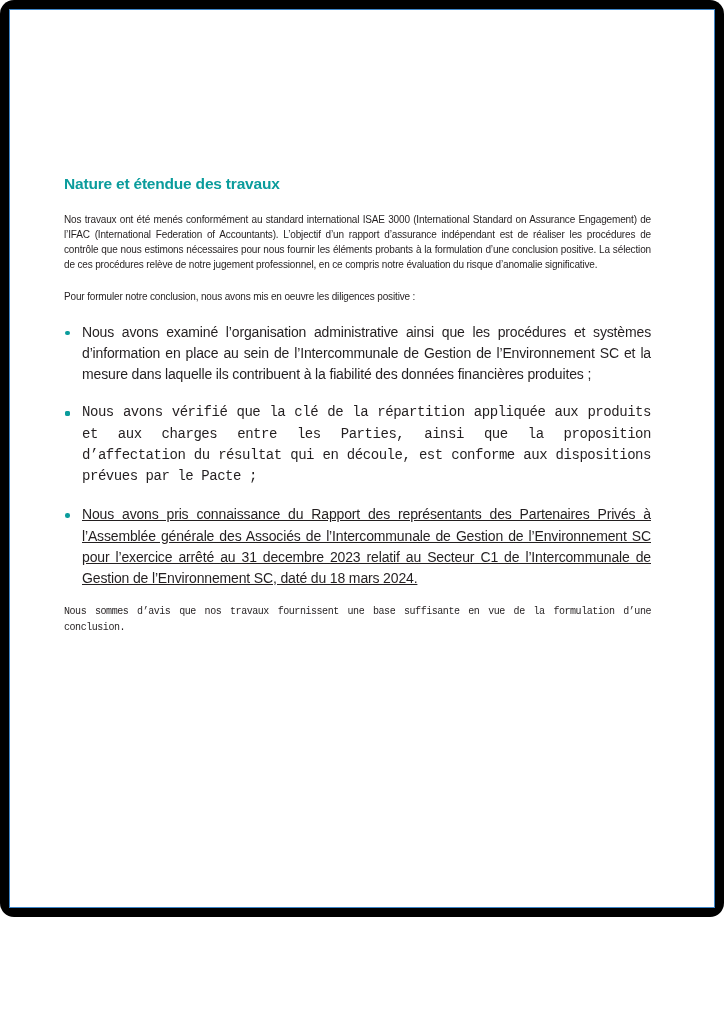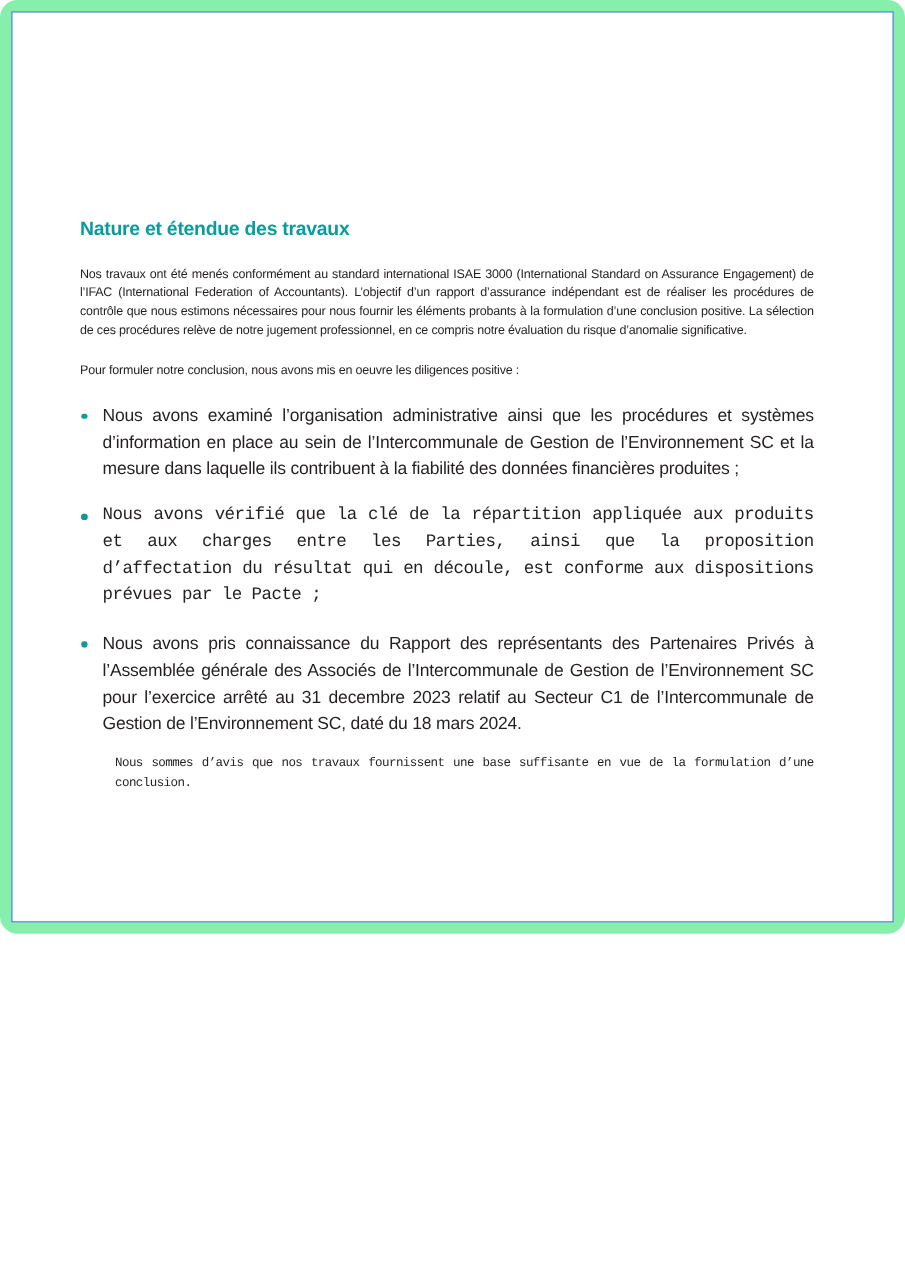--- a/index.html
+++ b/index.html
@@ -12,22 +12,22 @@
     height: 1021px;
     overflow: hidden;
     font-family: "Liberation Sans", sans-serif;
   }
 
   
   .page-frame {
     position: relative;
     box-sizing: border-box;
     width: 724px;
-    height: 747px;
-    background: #86efac;
+    height: 917px;
+    background: #000000;
     border-radius: 14px;
     padding: 9px;
   }
 
   
   .page-sheet {
     box-sizing: border-box;
     width: 100%;
     height: 100%;
     background: #ffffff;
@@ -59,21 +59,20 @@
     font-size: 10px;
     line-height: 1.52;
     text-align: justify;
     text-justify: inter-word;
     color: #231f20;
     letter-spacing: -0.15px;
   }
 
   .para:last-child {
     margin-bottom: 0;
-    margin-left: 28px;
   }
 
   .bullet-list {
     list-style: none;
     margin: 0 0 14px 0;
     padding: 0;
   }
 
   .bullet-item {
     position: relative;
@@ -82,20 +81,21 @@
     font-size: 14px;
     line-height: 1.52;
     text-align: justify;
     text-justify: inter-word;
     color: #231f20;
     letter-spacing: -0.15px;
   }
 
   .bullet-item:last-child {
     margin-bottom: 15px;
+    text-decoration: underline;
   }
 
   .bullet-dot {
     position: absolute;
     left: 1px;
     top: 9px;
     width: 4.5px;
     height: 4.5px;
     border-radius: 50%;
     background: #0a9c9c;

